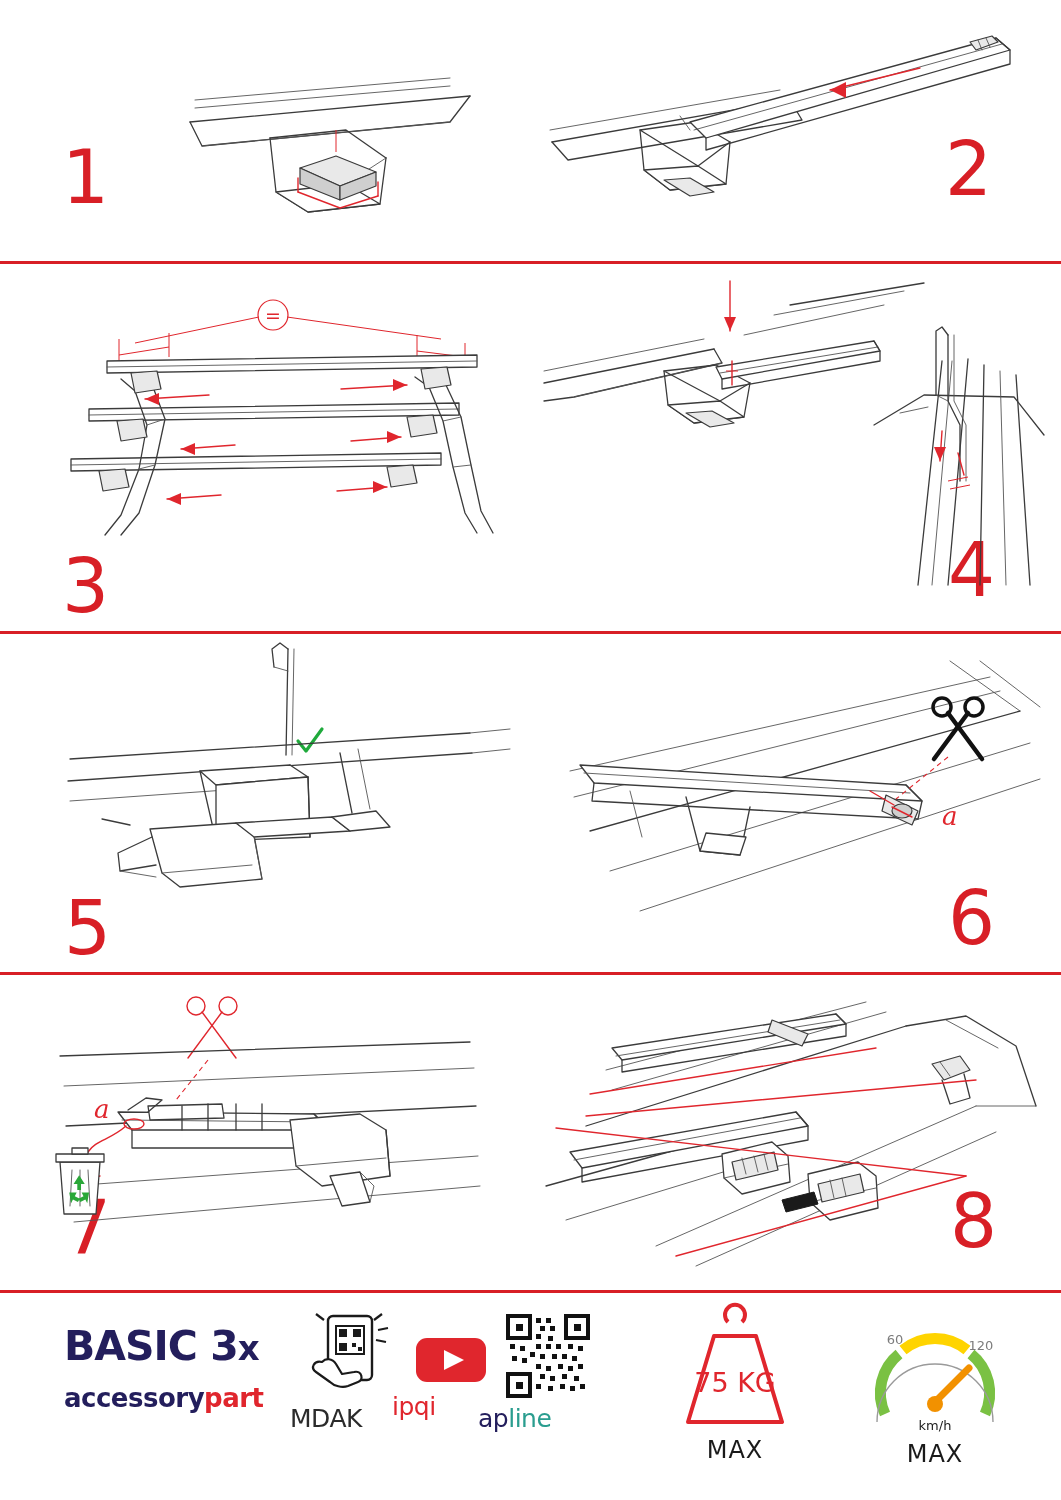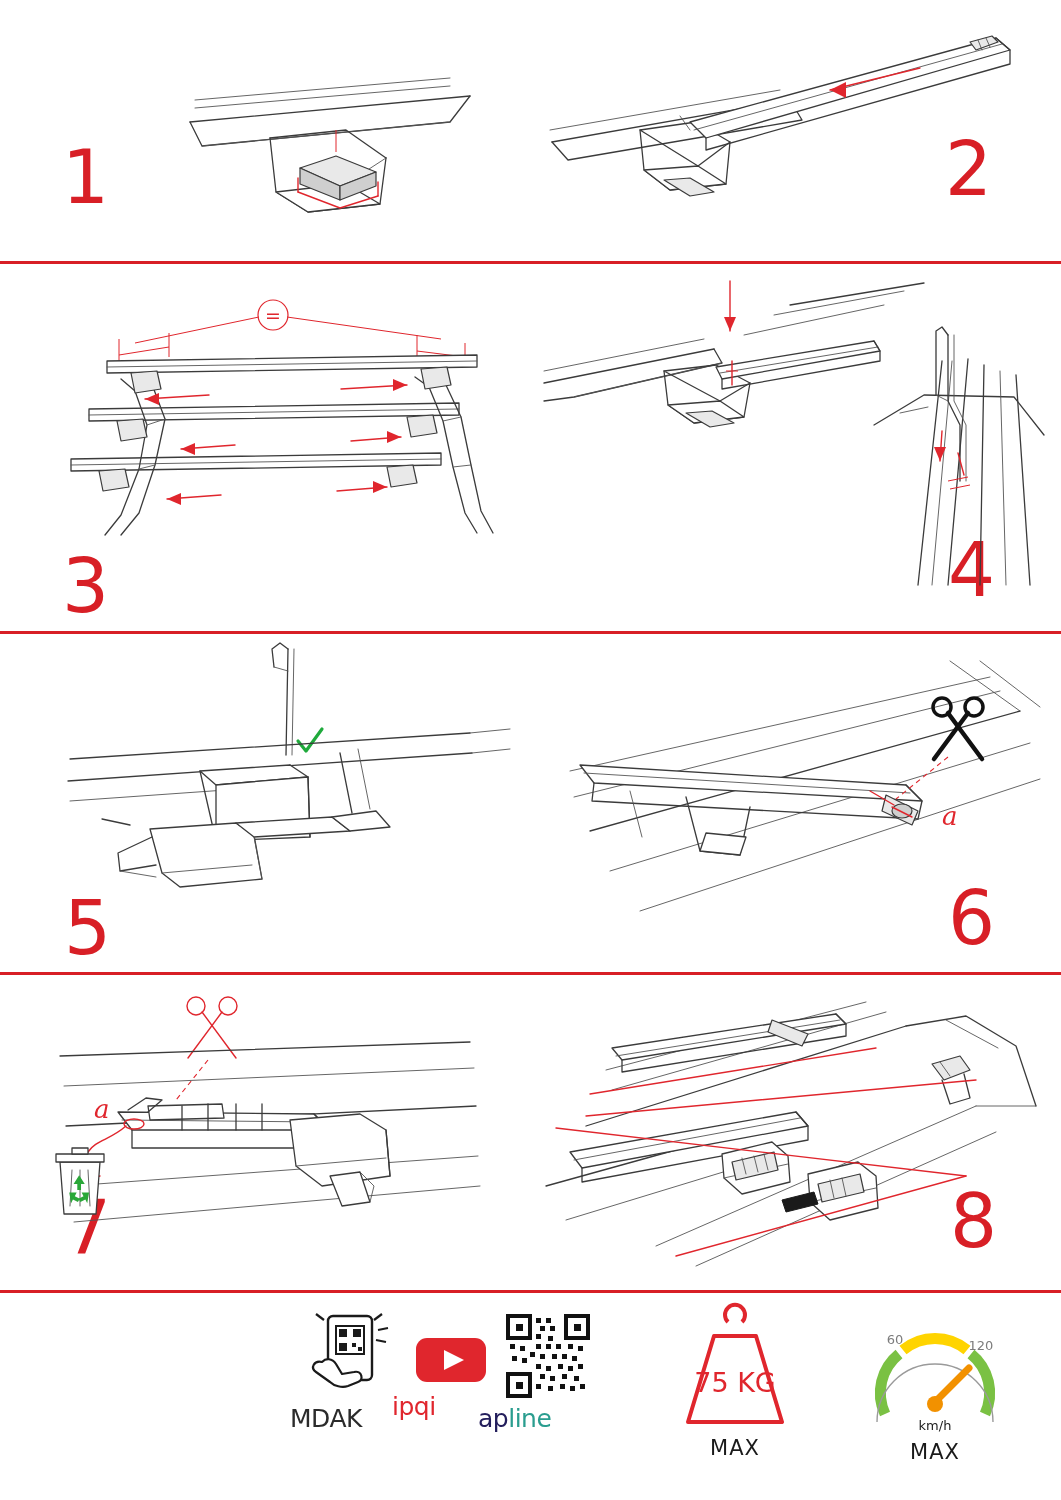--- a/index.html
+++ b/index.html
@@ -115,21 +115,21 @@
   .cap-ipqi { color: #e0262d; }
   .cap-apline { color: #231e5c; }
   .cap-apline .line { color: #2a9d8f; }
 
   .maxcell {
     position: absolute;
     text-align: center;
   }
   .maxlabel {
     font-family: "DejaVu Sans", sans-serif;
-    font-size: 21px;
+    font-size: 24px;
     color: #1a1a1a;
     letter-spacing: 1px;
     margin-top: 2px;
   }
   .weight-txt {
     font-family: "DejaVu Sans", sans-serif;
     font-size: 27px;
     fill: #e0262d;
   }
   .kmh {
@@ -492,20 +492,28 @@
         <path class="r" d="M44 108 L330 62"></path>
         <path class="r" d="M40 130 L430 94"></path>
         <path class="r" d="M10 142 L420 190"></path>
         <path class="r" d="M130 270 L420 190"></path>
       </svg>
     </div>
   </div>
 
   <div class="footer">
 
+    <div class="brand">
+      <div class="brand-title">
+        <span>BASIC 3</span><span class="x">x</span>
+      </div>
+      <div class="brand-sub">
+        <span>accessory</span><span class="part">part</span>
+      </div>
+    </div>
 
     <div class="logo-cell" style="left:290px;top:22px;width:120px;">
       <svg width="100" height="86" viewBox="0 0 100 86" style="margin:0 auto;display:block;">
         <rect x="28" y="4" width="44" height="64" rx="5" fill="#ffffff" stroke="#1a1a1a" stroke-width="2.4"></rect>
         <rect x="36" y="14" width="28" height="28" fill="none" stroke="#1a1a1a" stroke-width="2"></rect>
         <rect x="39" y="17" width="8" height="8" fill="#1a1a1a"></rect>
         <rect x="53" y="17" width="8" height="8" fill="#1a1a1a"></rect>
         <rect x="39" y="31" width="8" height="8" fill="#1a1a1a"></rect>
         <rect x="52" y="31" width="4" height="4" fill="#1a1a1a"></rect>
         <rect x="58" y="35" width="4" height="4" fill="#1a1a1a"></rect>

